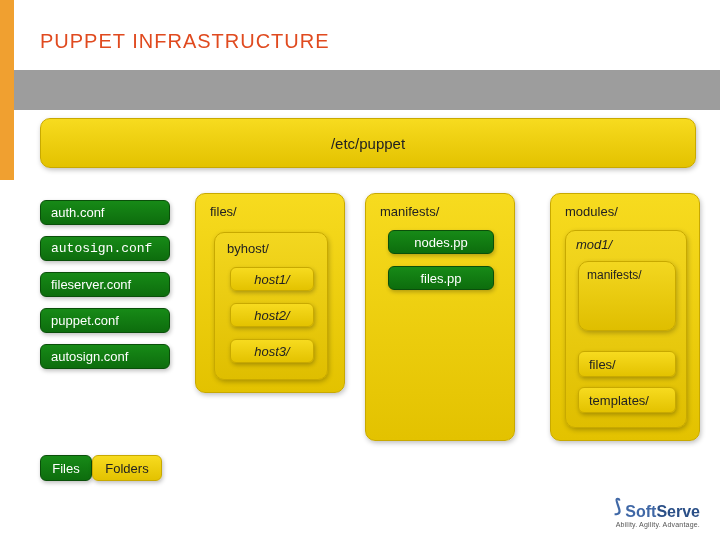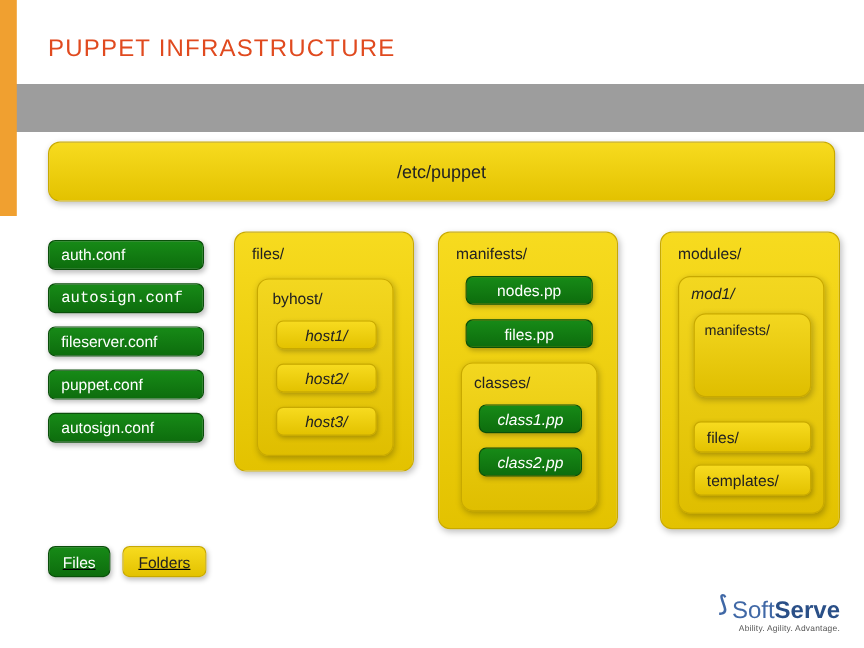--- a/index.html
+++ b/index.html
@@ -9,21 +9,21 @@
   .accent-strip { position: absolute; left: 0; top: 0; width: 14px; height: 180px; background: #f0a030; z-index: 8; }
   .pill { display: inline-flex; align-items: center; justify-content: flex-start; border-radius: 6px; font-size: 13px; color: #fff; padding: 4px 10px; box-shadow: 1px 2px 4px rgba(0,0,0,0.25); }
   .file  { background: linear-gradient(#178a17,#0d6d0d); border: 1px solid #0a4f0a; }
   .folder{ background: linear-gradient(#f7db1f,#e3c200); border: 1px solid #c8a900; color: #222; }
   .box   { position: absolute; border-radius: 10px; background: linear-gradient(#f7db1f,#e3c200); border: 1px solid #c8a900; box-shadow: 1px 2px 5px rgba(0,0,0,0.25); }
   .box.inner { background: linear-gradient(#f3d720,#dfbe00); }
   .center { justify-content: center; }
   .italic { font-style: italic; }
   .label  { position: absolute; font-size: 13px; color: #222; }
   .logo   { position: absolute; right: 20px; bottom: 12px; text-align: right; }
-  .logo .brand { font-size: 20px; font-weight: 400; color: #4068a6; margin-top: 13px; }
+  .logo .brand { font-size: 16px; font-weight: 700; color: #4068a6; margin-top: 13px; }
   .logo .brand b { color: #2a4f87; }
   .logo .tag   { font-size: 7px; color: #555; letter-spacing: 0.2px; }
 </style>
 </head>
 <body>
 
 <div class="accent-strip"></div>
 <div class="gray-bar"></div>
 <div class="title">PUPPET INFRASTRUCTURE</div>
 
@@ -66,48 +66,39 @@
 </div>
 
 <div class="box" style="left:365px; top:193px; width:150px; height:248px;">
   <span class="label" style="left:14px; top:10px;">manifests/</span>
   <div class="pill file center" style="position:absolute; left:22px; top:36px; width:106px; height:24px;">
       <span>nodes.pp</span>
     </div>
   <div class="pill file center" style="position:absolute; left:22px; top:72px; width:106px; height:24px;">
       <span>files.pp</span>
     </div>
-  <div class="box inner" style="left:18px; top:108px; width:114px; height:124px;">
-    <span class="label" style="left:10px; top:8px;">classes/</span>
-    <div class="pill file italic center" style="position:absolute; left:14px; top:34px; width:86px; height:24px;">
-        <span>class1.pp</span>
-      </div>
-    <div class="pill file italic center" style="position:absolute; left:14px; top:70px; width:86px; height:24px;">
-        <span>class2.pp</span>
-      </div>
-  </div>
 </div>
 
 <div class="box" style="left:550px; top:193px; width:150px; height:248px;">
   <span class="label" style="left:14px; top:10px;">modules/</span>
   <div class="box inner" style="left:14px; top:36px; width:122px; height:198px;">
     <span class="label italic" style="left:10px; top:6px;text-align:center;">mod1/</span>
     <div class="box inner" style="left:12px; top:30px; width:98px; height:70px;">
       <span class="label" style="left:8px; top:6px; font-size:12px;">manifests/</span>
     </div>
     <div class="pill folder" style="position:absolute; left:12px; top:120px; width:98px; height:26px;">
         <span>files/</span>
       </div>
     <div class="pill folder" style="position:absolute; left:12px; top:156px; width:98px; height:26px;">
         <span>templates/</span>
       </div>
   </div>
 </div>
 
-<div style="position:absolute; left:40px; top:455px; display:flex; gap:10px;text-decoration:underline;">
+<div style="position:absolute; left:40px; top:455px; display:flex; ">
   <div class="pill file center" style="width:52px; height:26px;">
       <span>Files</span>
     </div>
   <div class="pill folder center" style="width:70px; height:26px;">
       <span>Folders</span>
     </div>
 </div>
 
 <div class="logo">
   <div style="display:flex; align-items:center; justify-content:flex-end; gap:4px;">

